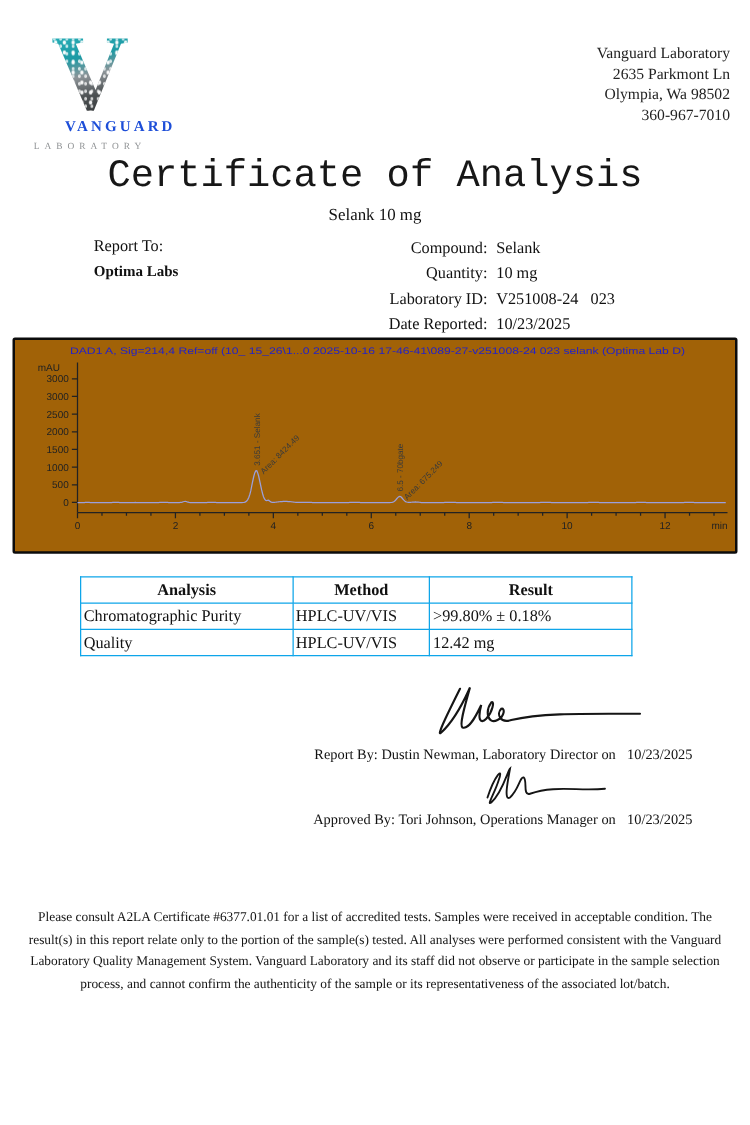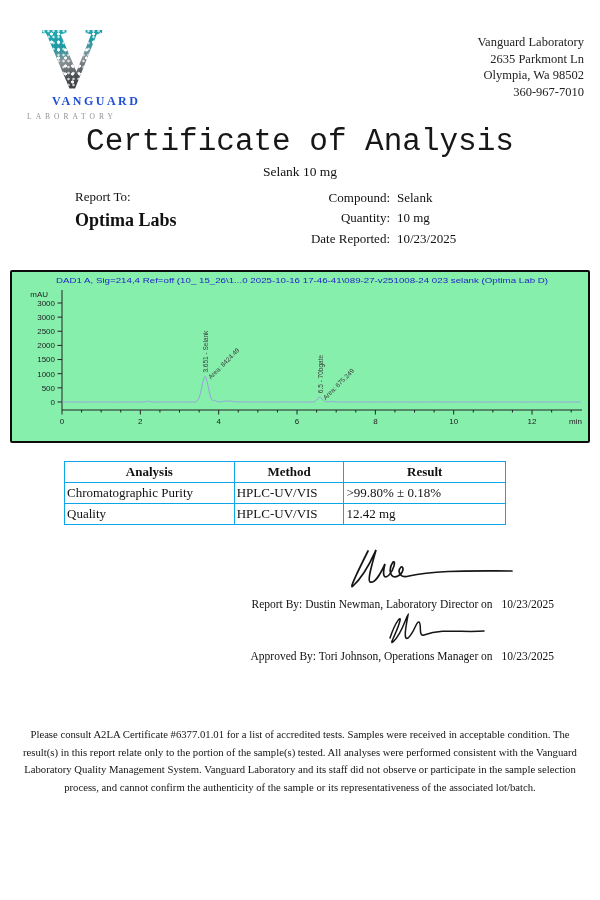--- a/index.html
+++ b/index.html
@@ -15,27 +15,27 @@
           background-size:7px 8px,5px 6px,100% 100%;
           -webkit-background-clip:text;background-clip:text;color:transparent;}
   .logo-brand{font-size:12px;letter-spacing:2.5px;color:#1d4ed8;font-weight:bold;margin-top:0px;margin-left:40px;}
   .logo-sub{font-size:7.5px;letter-spacing:4px;color:#8f9294;margin-top:3px;}
   .address{position:absolute;top:34px;right:16px;text-align:right;font-size:12.5px;line-height:16.5px;color:#222;}
   
   .doc-title{position:absolute;top:124px;left:0;width:100%;text-align:center;font-size:31px;color:#171717;font-family:Liberation Mono, monospace;}
   .doc-subtitle{position:absolute;top:164px;left:0;width:100%;text-align:center;font-size:13.5px;}
   
   .report-to{position:absolute;left:75px;top:189px;font-size:13px;}
-  .report-to .name{font-weight:bold;font-size:18px;margin-top:5px;}
+  .report-to .name{font-weight:bold;font-size:12px;margin-top:5px;}
   .fields{position:absolute;left:246px;top:188px;font-size:13px;}
   .frow{display:flex;line-height:20.4px;}
   .flabel{width:144px;text-align:right;}
   .fval{padding-left:7px;white-space:pre;}
   
-  .panel{position:absolute;left:10px;top:270px;width:576px;height:169px;border:2px solid #0c0c0c;border-radius:2px;background:#86efac;}
+  .panel{position:absolute;left:10px;top:270px;width:576px;height:169px;border:2px solid #0c0c0c;border-radius:2px;background:#a16207;}
   .panel svg{display:block;}
   
   .results{position:absolute;left:64px;top:461px;width:442px;border-collapse:collapse;font-size:13px;}
   .results th,.results td{border:1px solid #0ea5e9;padding:1px 2px;height:18px;}
   .results th{font-weight:bold;}
   .results col.c1{width:170px}.results col.c2{width:110px}.results col.c3{width:162px}
   
   .sig1{position:absolute;left:336px;top:545px;}
   .sig2{position:absolute;left:360px;top:610px;}
   .sigline{position:absolute;right:46px;font-size:11.5px;white-space:nowrap;}
@@ -72,20 +72,24 @@
     <div class="name">Optima Labs</div>
   </div>
   <div class="fields">
     <div class="frow">
       <span class="flabel">Compound:</span>
       <span class="fval">Selank</span>
     </div>
     <div class="frow">
       <span class="flabel">Quantity:</span>
       <span class="fval">10 mg</span>
+    </div>
+    <div class="frow">
+      <span class="flabel">Laboratory ID:</span>
+      <span class="fval">V251008-24   023</span>
     </div>
     <div class="frow">
       <span class="flabel">Date Reported:</span>
       <span class="fval">10/23/2025</span>
     </div>
   </div>
 
   <div class="panel">
     <svg id="chrom-svg" width="572" height="165" viewBox="0 0 572 165" style="font-family:'Liberation Sans', sans-serif;">
         <text x="44" y="11" font-size="7.6" fill="#2323c8" textLength="492" lengthAdjust="spacingAndGlyphs">DAD1 A, Sig=214,4 Ref=off (10_ 15_26\1...0 2025-10-16 17-46-41\089-27-v251008-24 023 selank (Optima Lab D)</text>

